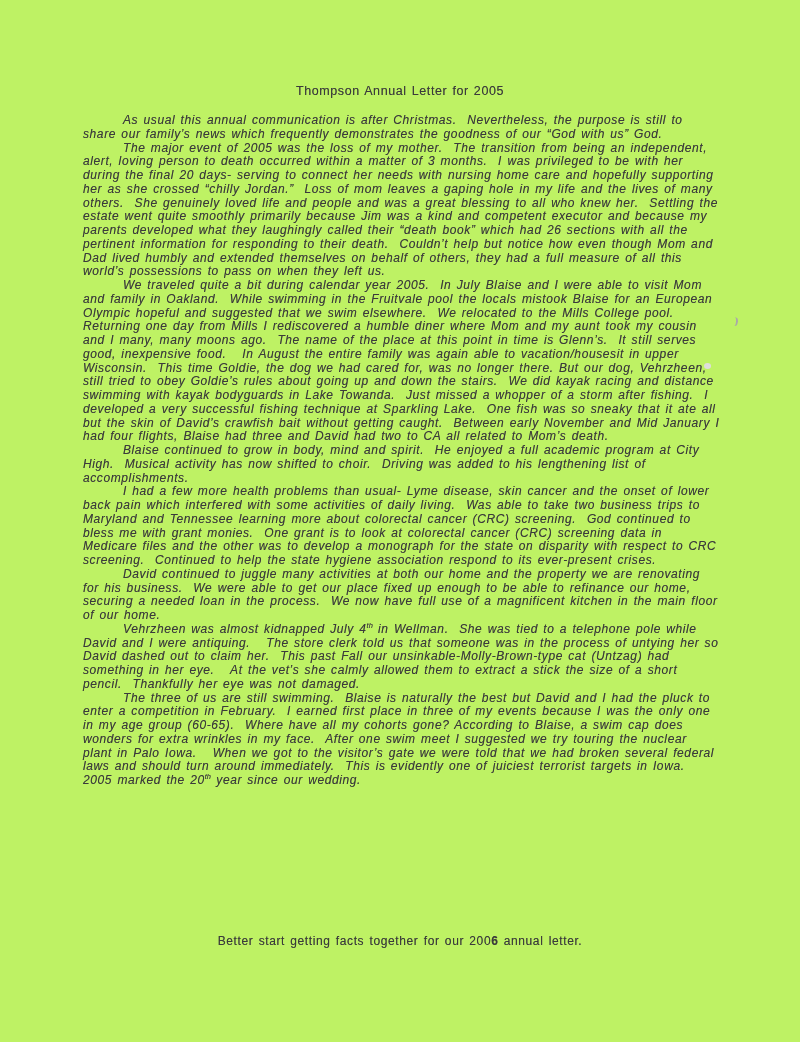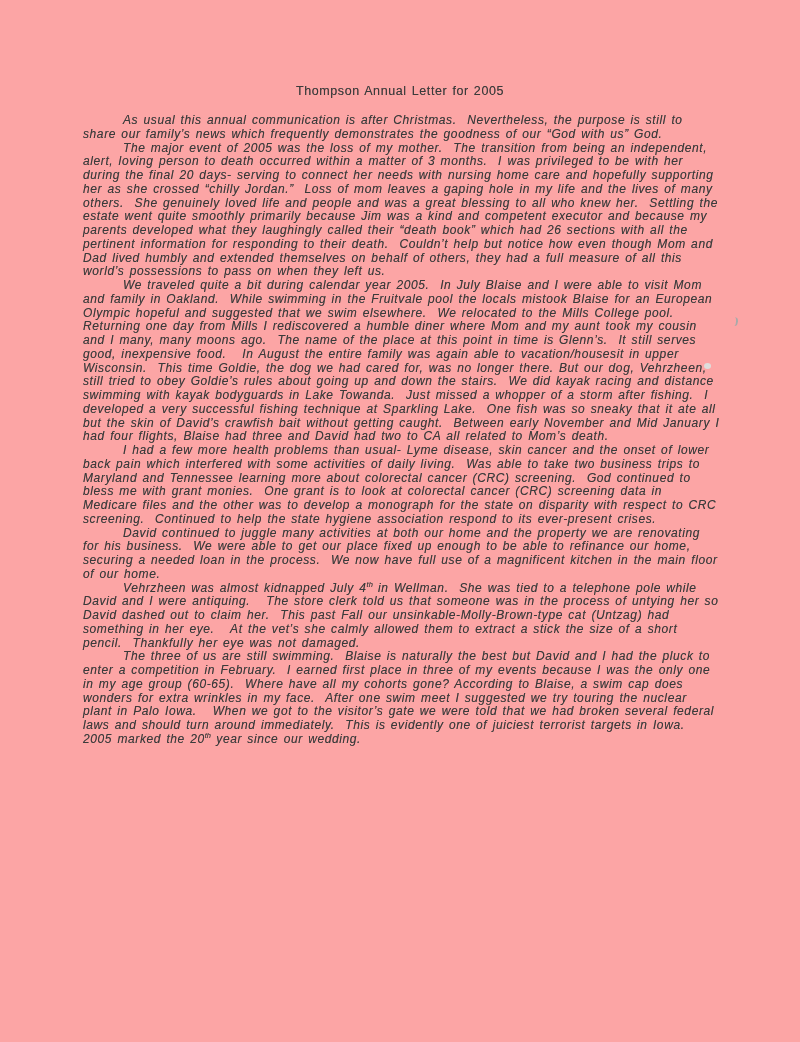--- a/index.html
+++ b/index.html
@@ -4,21 +4,21 @@
 <style>
   html, body {
     margin: 0;
     padding: 0;
     background: #fcfcfc;
   }
   .page {
     position: relative;
     width: 800px;
     height: 1042px;
-    background: #fca5a5;
+    background: #bef264;
     font-family: "Liberation Sans", "DejaVu Sans", sans-serif;
     color: #3b3b3b;
     overflow: hidden;
     text-shadow: 0 0 0.6px rgba(62,62,62,0.55);
   }
   .title {
     position: absolute;
     top: 84px;
     left: 0;
     width: 800px;
@@ -86,23 +86,25 @@
 <body>
 
 <div class="page">
 
   <div class="title">Thompson Annual Letter for 2005</div>
 
   <div class="body">
     <p class="para"><span>As usual this annual communication is after Christmas.  Nevertheless, the purpose is still to share our family’s news which frequently demonstrates the goodness of our “God with us” God.</span></p>
     <p class="para"><span>The major event of 2005 was the loss of my mother.  The transition from being an independent, alert, loving person to death occurred within a matter of 3 months.  I was privileged to be with her during the final 20 days- serving to connect her needs with nursing home care and hopefully supporting her as she crossed “chilly Jordan.”  Loss of mom leaves a gaping hole in my life and the lives of many others.  She genuinely loved life and people and was a great blessing to all who knew her.  Settling the estate went quite smoothly primarily because Jim was a kind and competent executor and because my parents developed what they laughingly called their “death book” which had 26 sections with all the pertinent information for responding to their death.  Couldn’t help but notice how even though Mom and Dad lived humbly and extended themselves on behalf of others, they had a full measure of all this world’s possessions to pass on when they left us.</span></p>
     <p class="para"><span>We traveled quite a bit during calendar year 2005.  In July Blaise and I were able to visit Mom and family in Oakland.  While swimming in the Fruitvale pool the locals mistook Blaise for an European Olympic hopeful and suggested that we swim elsewhere.  We relocated to the Mills College pool.  Returning one day from Mills I rediscovered a humble diner where Mom and my aunt took my cousin and I many, many moons ago.  The name of the place at this point in time is Glenn’s.  It still serves good, inexpensive food.   In August the entire family was again able to vacation/housesit in upper Wisconsin.  This time Goldie, the dog we had cared for, was no longer there. But our dog, Vehrzheen, still tried to obey Goldie’s rules about going up and down the stairs.  We did kayak racing and distance swimming with kayak bodyguards in Lake Towanda.  Just missed a whopper of a storm after fishing.  I developed a very successful fishing technique at Sparkling Lake.  One fish was so sneaky that it ate all but the skin of David’s crawfish bait without getting caught.  Between early November and Mid January I had four flights, Blaise had three and David had two to CA all related to Mom’s death.</span></p>
+    <p class="para"><span>Blaise continued to grow in body, mind and spirit.  He enjoyed a full academic program at City High.  Musical activity has now shifted to choir.  Driving was added to his lengthening list of accomplishments.</span></p>
     <p class="para"><span>I had a few more health problems than usual- Lyme disease, skin cancer and the onset of lower back pain which interfered with some activities of daily living.  Was able to take two business trips to Maryland and Tennessee learning more about colorectal cancer (CRC) screening.  God continued to bless me with grant monies.  One grant is to look at colorectal cancer (CRC) screening data in Medicare files and the other was to develop a monograph for the state on disparity with respect to CRC screening.  Continued to help the state hygiene association respond to its ever-present crises.</span></p>
     <p class="para"><span>David continued to juggle many activities at both our home and the property we are renovating for his business.  We were able to get our place fixed up enough to be able to refinance our home, securing a needed loan in the process.  We now have full use of a magnificent kitchen in the main floor of our home.</span></p>
     <p class="para"><span>Vehrzheen was almost kidnapped July 4</span><sup>th</sup><span> in Wellman.  She was tied to a telephone pole while David and I were antiquing.   The store clerk told us that someone was in the process of untying her so David dashed out to claim her.  This past Fall our unsinkable-Molly-Brown-type cat (Untzag) had something in her eye.   At the vet’s she calmly allowed them to extract a stick the size of a short pencil.  Thankfully her eye was not damaged.</span></p>
     <p class="para"><span>The three of us are still swimming.  Blaise is naturally the best but David and I had the pluck to enter a competition in February.  I earned first place in three of my events because I was the only one in my age group (60-65).  Where have all my cohorts gone? According to Blaise, a swim cap does wonders for extra wrinkles in my face.  After one swim meet I suggested we try touring the nuclear plant in Palo Iowa.   When we got to the visitor’s gate we were told that we had broken several federal laws and should turn around immediately.  This is evidently one of juiciest terrorist targets in Iowa.  2005 marked the 20</span><sup>th</sup><span> year since our wedding.</span></p>
   </div>
 
+  <div class="closing"><span>Better start getting facts together for our 200</span><b>6</b><span> annual letter.</span></div>
 
   <span class="speck-1"></span>
   <span class="speck-2"></span>
 
 </div>
 
 </body></html>

